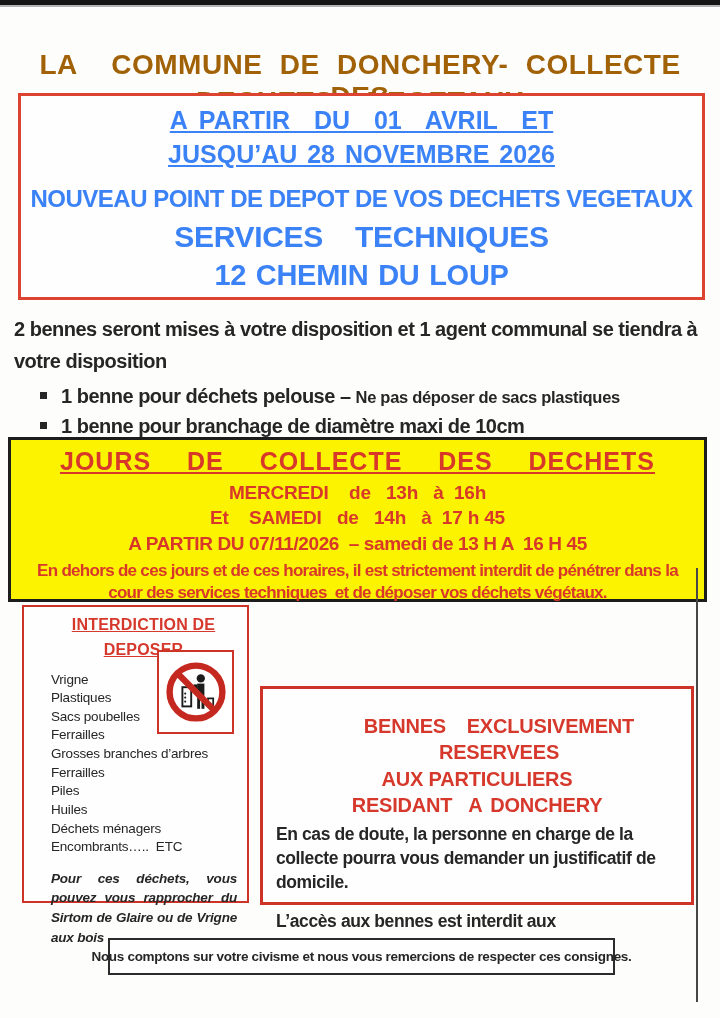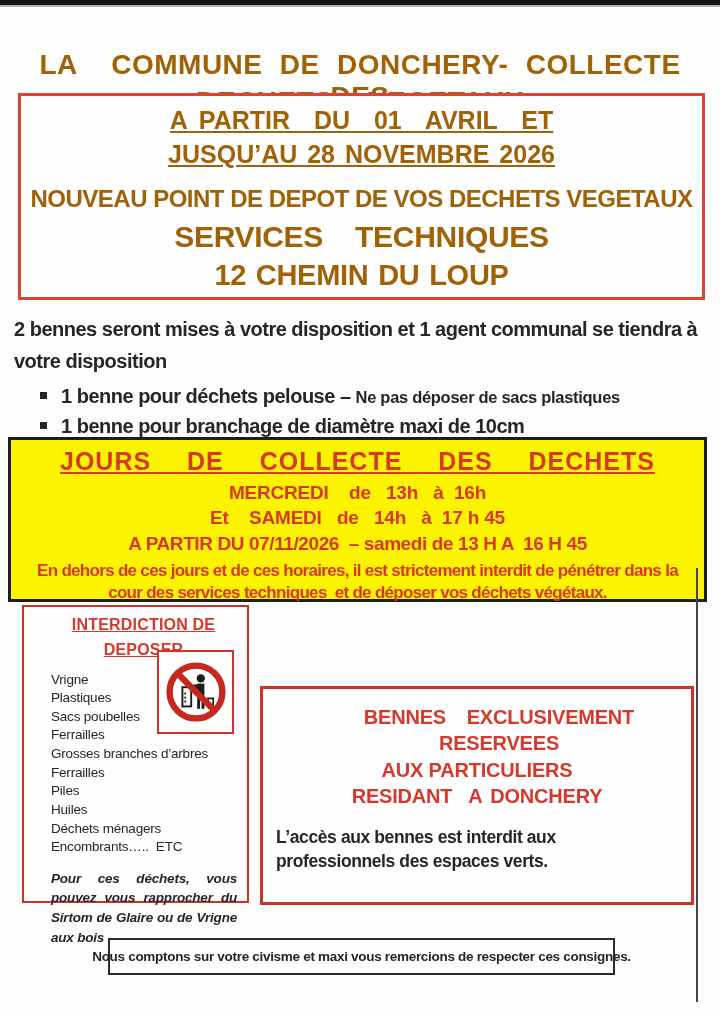--- a/index.html
+++ b/index.html
@@ -20,21 +20,21 @@
   .main-title{
     left:0;width:720px;text-align:center;color:#a16207;font-weight:bold;
     font-size:28px;letter-spacing:.5px;word-spacing:9px;margin-top:28px;
   }
   .mt1{top:21px;} .mt2{top:58px;}
 
   
   .period-box{
     left:18px;top:93px;width:681px;height:201px;
     border:3px solid #dd4331;background:#fefefe;text-align:center;
-    color:#a16207;font-weight:bold;
+    color:#3b82f6;font-weight:bold;
   }
   .pb-l1{margin-top:9px;font-size:25px;text-decoration:underline;word-spacing:5px;line-height:1.2;}
   .pb-l2{margin-top:4px;font-size:25px;text-decoration:underline;word-spacing:3px;line-height:1.2;}
   .pb-l3{margin-top:16px;font-size:24px;letter-spacing:-.5px;line-height:1.15;}
   .pb-l4{margin-top:7px;font-size:30px;word-spacing:8px;letter-spacing:-.3px;line-height:1.15;}
   .pb-l5{margin-top:5px;font-size:29px;word-spacing:2px;letter-spacing:-.3px;line-height:1.15;}
 
   
   .intro{left:14px;top:313px;width:694px;color:#262626;}
   .intro-par{font-size:20px;font-weight:bold;letter-spacing:-.5px;line-height:1.62;}
@@ -66,21 +66,21 @@
   .ib-list{margin:8px 0 0 11px;font-size:13.5px;line-height:1.38;color:#262626;letter-spacing:-.2px;}
   .ib-note{margin:12px 10px 0 11px;font-size:13.5px;font-weight:bold;font-style:italic;
     text-align:justify;line-height:1.45;color:#262626;letter-spacing:-.2px;}
 
   
   .bennes-box{
     left:260px;top:686px;width:428px;height:213px;
     border:3px solid #cd3327;background:#fefefe;
   }
   .bb-title{color:#d6382c;font-weight:bold;font-size:20px;text-align:center;line-height:1.32;letter-spacing:-.2px;}
-  .bb-t1{margin-top:15px;word-spacing:5px;padding-left:44px;}
+  .bb-t1{margin-top:24px;word-spacing:5px;padding-left:44px;}
   .bb-t3{word-spacing:3px;}
   .bb-body{margin:3px 12px 0 13px;font-size:17.5px;font-weight:bold;color:#262626;
     line-height:1.38;letter-spacing:-.4px;}
   .bb-p2{margin-top:15px;}
 
   
   .footer-box{
     left:108px;top:938px;width:503px;height:33px;
     border:2px solid #2b2b2b;background:#fefefe;
     display:flex;align-items:center;justify-content:center;
@@ -164,22 +164,23 @@
       <div class="pre">Encombrants…..  ETC</div>
     </div>
 
     <div class="ib-note">Pour ces déchets, vous pouvez vous rapprocher du Sirtom de Glaire ou de Vrigne aux bois</div>
   </div>
 
   <div class="abs bennes-box">
     <div class="bb-title bb-t1 pre">BENNES  EXCLUSIVEMENT  RESERVEES</div>
     <div class="bb-title pre">AUX PARTICULIERS</div>
     <div class="bb-title bb-t3 pre">RESIDANT  A DONCHERY</div>
+    <div class="bb-body">En cas de doute, la personne en charge de la collecte pourra vous demander un justificatif de domicile.</div>
     <div class="bb-body bb-p2">L’accès aux bennes est interdit aux professionnels des espaces verts.</div>
   </div>
 
   <div class="abs footer-box">
-    <span class="footer-text">Nous comptons sur votre civisme et maxi vous remercions de respecter ces consignes.</span>
+    <span class="footer-text">Nous comptons sur votre civisme et nous vous remercions de respecter ces consignes.</span>
   </div>
 
   <div class="abs right-line"></div>
 
 </div>
 
 </body></html>

